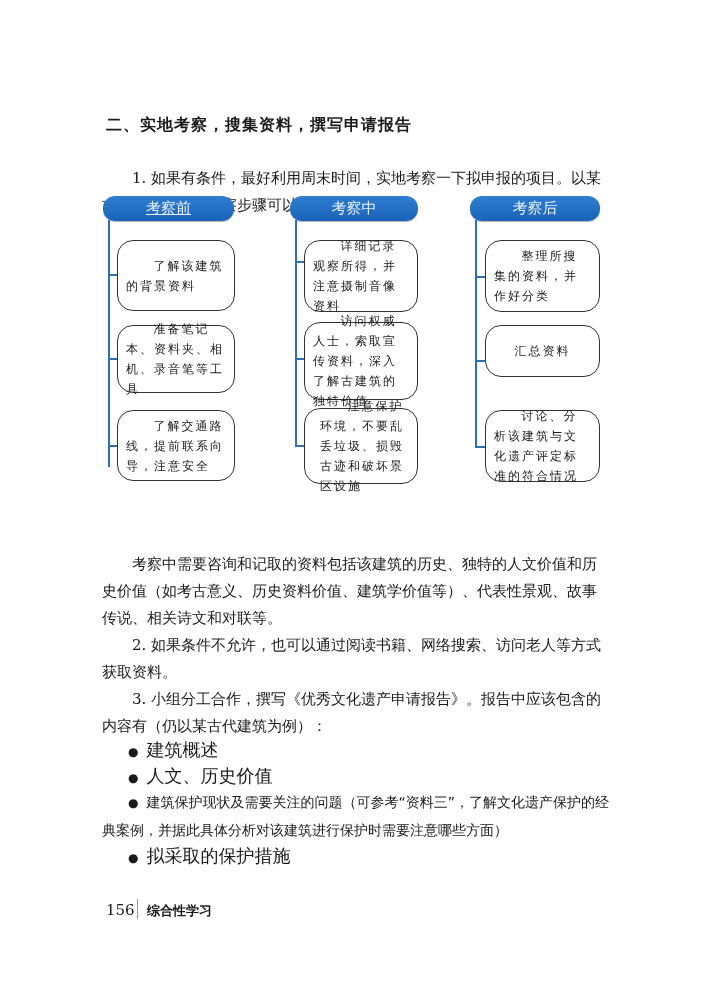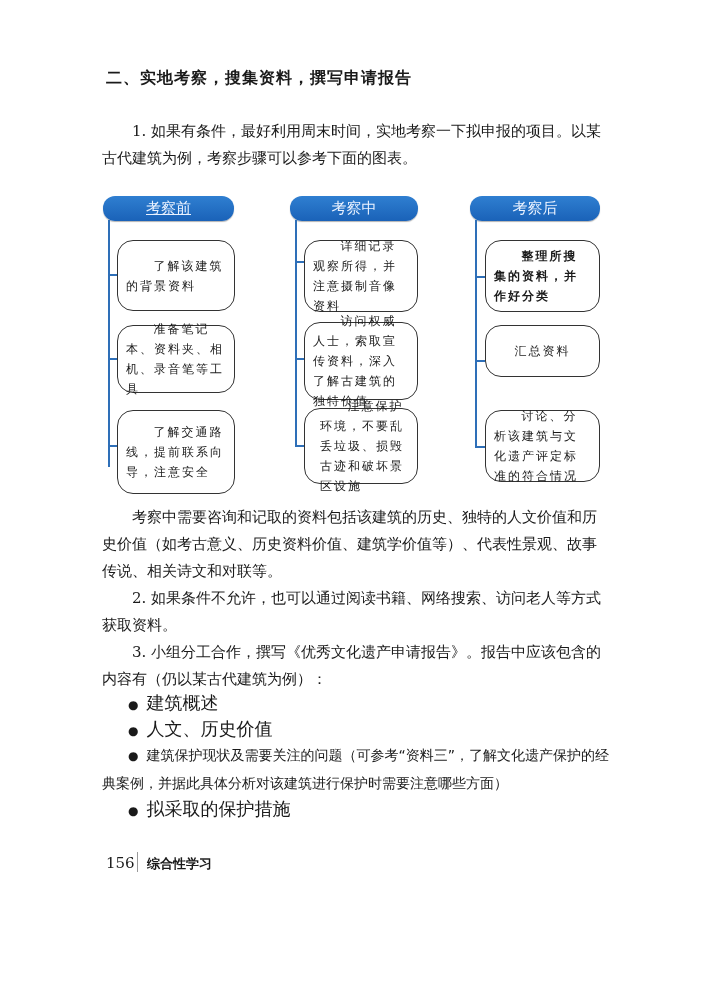--- a/index.html
+++ b/index.html
@@ -1,20 +1,20 @@
 <!DOCTYPE html>
 <html><head>
 <meta charset="utf-8">
 <style>
   html, body { margin:0; padding:0; }
   body {
     width:701px; height:991px; background:#ffffff; position:relative; overflow:hidden;
     font-family:"DejaVu Serif","Liberation Serif",serif; color:#1a1a1a;
   }
-  .abs { position:absolute; }
+  .abs { position:absolute;margin-top:47px; }
   .heading { left:106px; top:68px; font-size:16px; font-weight:bold; letter-spacing:1px; font-family:"DejaVu Sans","Liberation Sans",sans-serif; }
   .para { left:102px; width:508px; font-size:15px; line-height:27px; }
   .para .indent { display:inline-block; width:30px; }
   .col-header {
     position:absolute; height:25px; border-radius:12px;
     background:linear-gradient(#2f7fd1,#1a62b8); color:#eaf2ff;
     font-size:15px; text-align:center; line-height:25px;
     font-family:"DejaVu Sans","Liberation Sans",sans-serif;
     box-shadow:0 1px 1px rgba(0,0,0,0.3);
   }
@@ -52,21 +52,21 @@
     <div class="vline" style="left:108px; top:220px; height:247px;"></div>
     <div class="hline" style="left:108px; top:274px; width:10px;"></div>
     <div class="hline" style="left:108px; top:358px; width:10px;"></div>
     <div class="hline" style="left:108px; top:445px; width:10px;"></div>
     <div class="box" style="left:117px; top:240px; width:118px; height:71px;">
         <span class="ti">了解该建筑的背景资料</span>
       </div>
     <div class="box" style="left:117px; top:325px; width:118px; height:68px;">
         <span class="ti">准备笔记本、资料夹、相机、录音笔等工具</span>
       </div>
-    <div class="box" style="left:117px; top:410px; width:118px; height:84px;">
+    <div class="box" style="left:117px; top:410px; width:118px; height:71px;">
         <span class="ti">了解交通路线，提前联系向导，注意安全</span>
       </div>
   </div>
 
   <div>
     <div class="col-header" style="left:290px; top:196px; width:128px;">考察中</div>
     <div class="vline" style="left:295px; top:220px; height:227px;"></div>
     <div class="hline" style="left:295px; top:261px; width:10px;"></div>
     <div class="hline" style="left:295px; top:358px; width:10px;"></div>
     <div class="hline" style="left:295px; top:445px; width:10px;"></div>
@@ -80,21 +80,21 @@
         <span class="ti">注意保护环境，不要乱丢垃圾、损毁古迹和破坏景区设施</span>
       </div>
   </div>
 
   <div>
     <div class="col-header" style="left:470px; top:196px; width:130px;">考察后</div>
     <div class="vline" style="left:475px; top:220px; height:228px;"></div>
     <div class="hline" style="left:475px; top:276px; width:10px;"></div>
     <div class="hline" style="left:475px; top:360px; width:10px;"></div>
     <div class="hline" style="left:475px; top:446px; width:10px;"></div>
-    <div class="box" style="left:485px; top:240px; width:115px; height:72px;font-weight:bold;">
+    <div class="box" style="left:485px; top:240px; width:115px; height:72px;">
         <span class="ti">整理所搜集的资料，并作好分类</span>
       </div>
     <div class="box center" style="left:485px; top:325px; width:115px; height:52px;">
         <span>汇总资料</span>
       </div>
     <div class="box" style="left:485px; top:410px; width:115px; height:72px;">
         <span class="ti">讨论、分析该建筑与文化遗产评定标准的符合情况</span>
       </div>
   </div>
 </div>

